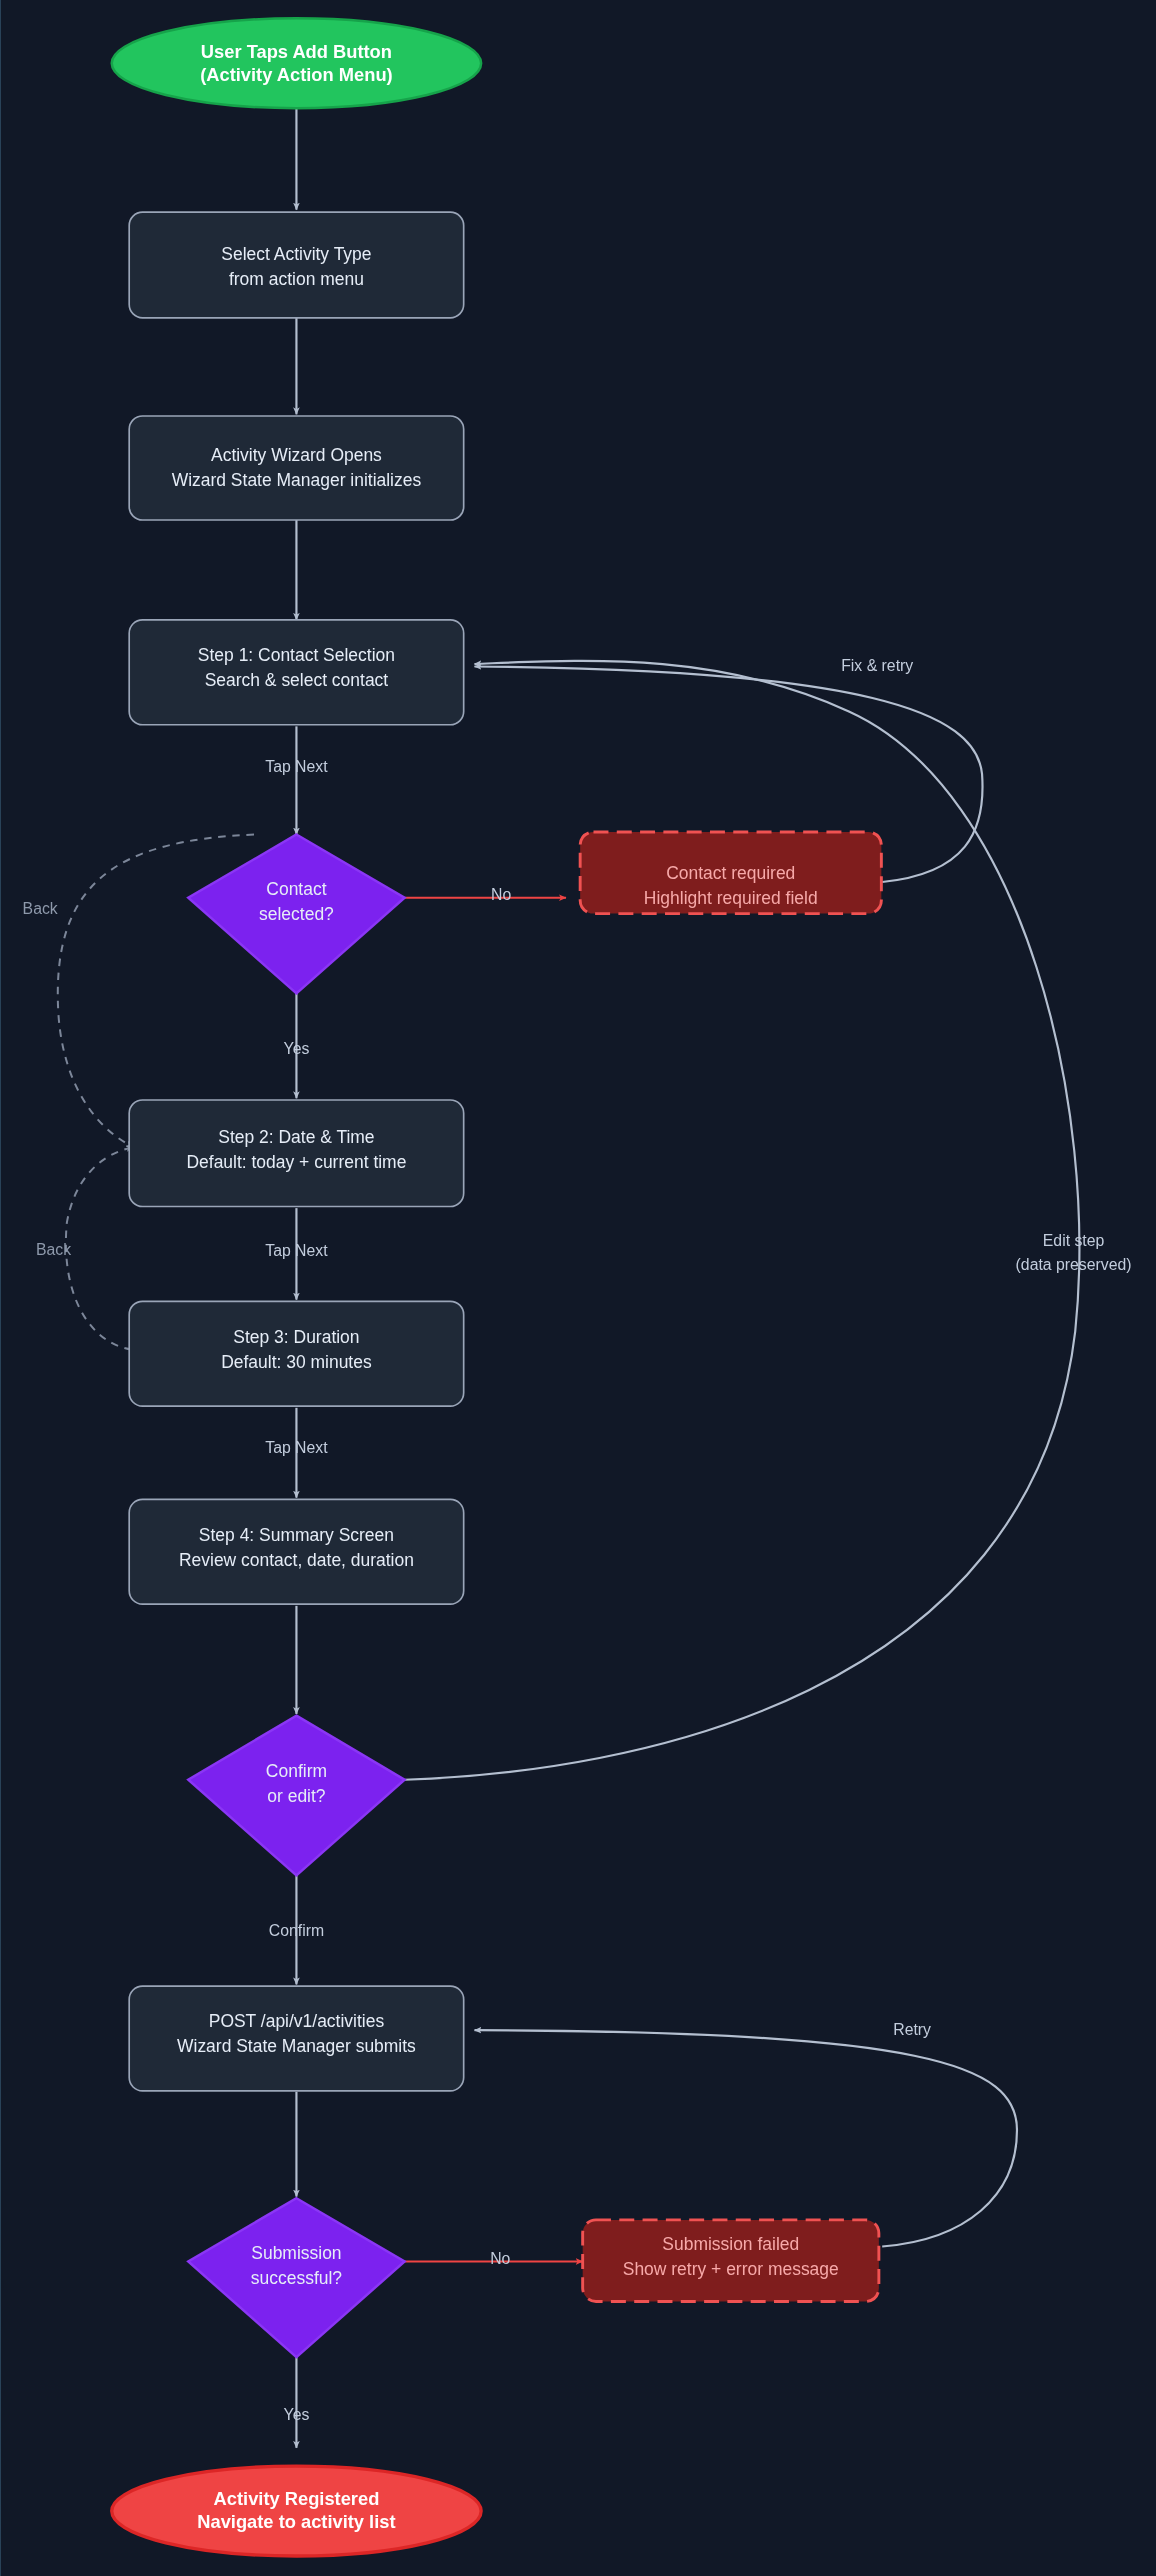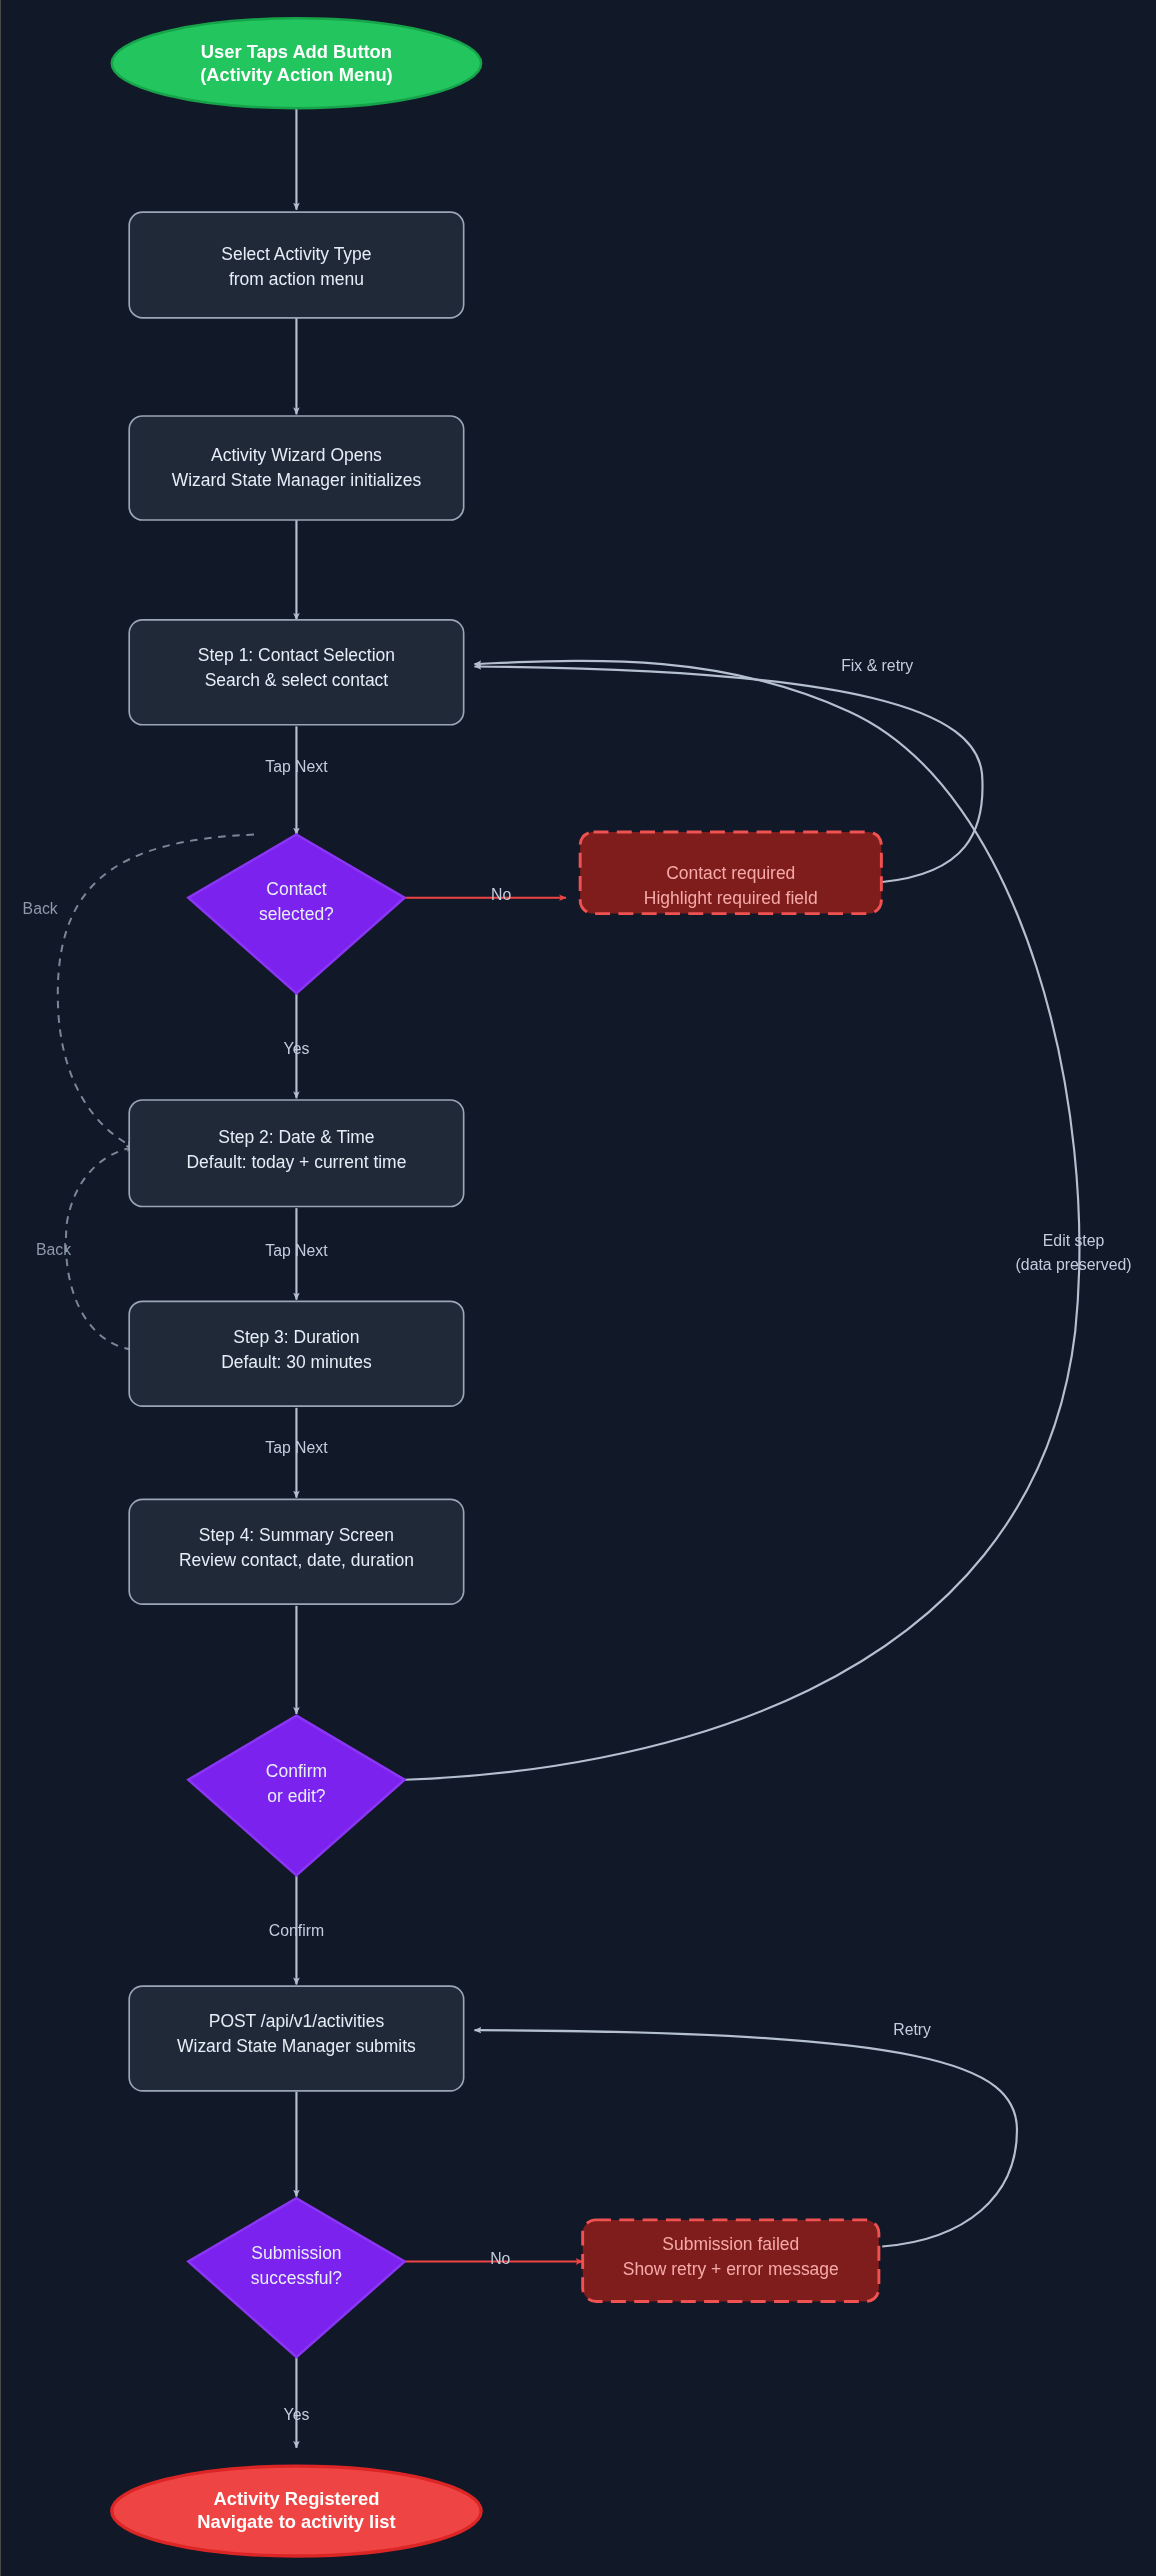--- a/index.html
+++ b/index.html
@@ -3,21 +3,21 @@
 <meta charset="utf-8">
 <title>Activity Wizard Flowchart</title>
 <style>
   html,body{margin:0;padding:0;background:#11182a;}
   body{
     width:1157px;height:2576px;
     font-family:"Liberation Sans", sans-serif;
     background:#111827;
     overflow:hidden;
   }
-  #flow-root{position:relative;width:919px;height:2576px;background:#fef9c3;}
+  #flow-root{position:relative;width:919px;height:2576px;background:#7dd3fc;}
   svg#flow-svg{display:block;width:1157px;height:2576px;}
 
   .node-rect{
     fill:#1f2937;
     stroke:#9aa5b8;
     stroke-width:2;
   }
   .node-error-rect{
     fill:#7f1d1d;
     stroke:#f05252;

